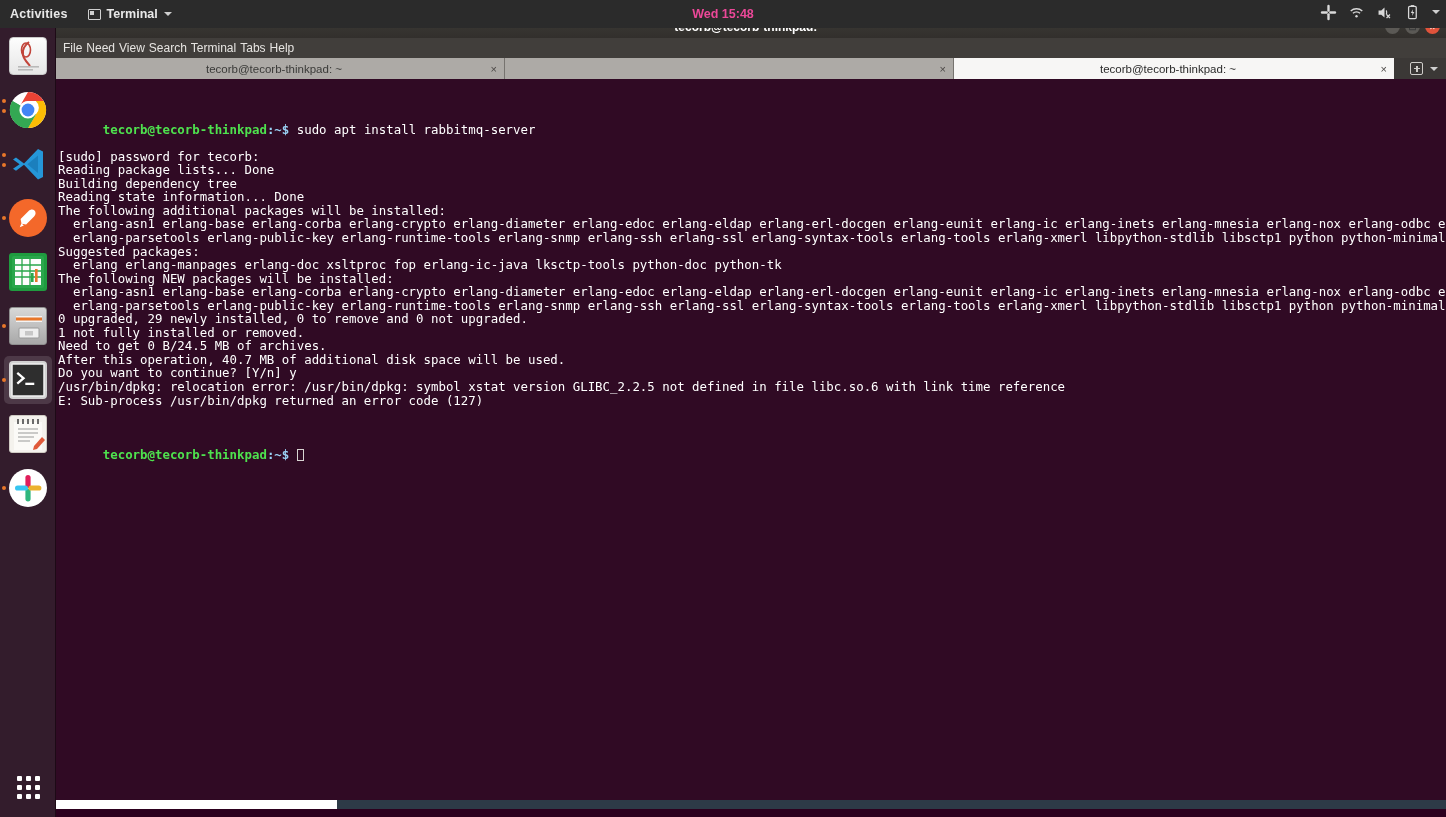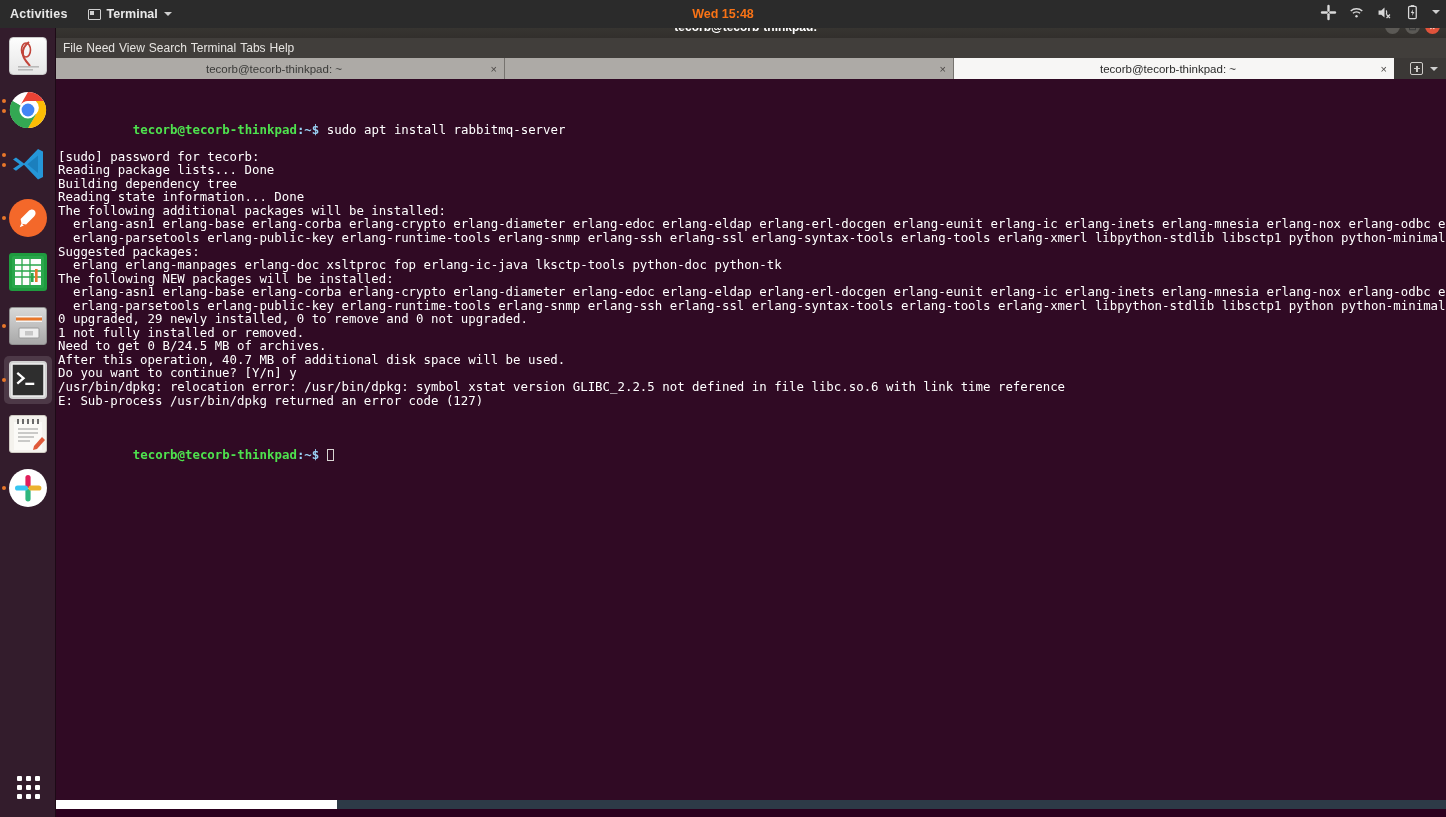--- a/index.html
+++ b/index.html
@@ -27,21 +27,21 @@
   .mini-window-icon:after{
     content:""; position:absolute; left:1px; top:1px; width:4px;height:4px;
     background:#cfcfcf;
   }
   .tri-down{
     width:0;height:0;border-left:4px solid transparent;border-right:4px solid transparent;
     border-top:4.5px solid #cfcfcf; display:inline-block;
   }
   #clock{
     position:absolute; left:0; right:0; margin:auto; width:130px;
-    text-align:center; font-size:12.5px; font-weight:bold; color:#f97316;
+    text-align:center; font-size:12.5px; font-weight:bold; color:#ec4899;
   }
   #tray{
     position:absolute; right:6px; top:0; height:24px;
     display:flex; align-items:center; gap:11px;
   }
   .tray-ic{ width:17px; height:17px; position:relative; }
 
   
   #dock{
     position:absolute; left:0; top:24px; width:56px; height:793px;
@@ -127,21 +127,21 @@
     position:absolute; left:0; top:63px; width:1390px; height:730px;
     background:#300a24;
     font-family:"DejaVu Sans Mono", monospace;
     font-size:12.4px; line-height:13.55px;
     color:#ffffff;
     padding:3px 0 0 2px;
     white-space:pre;
     overflow:hidden;
   }
   #term .line{ height:13.55px; white-space:pre; }
-  .c-green{ color:#4ee24e; font-weight:bold;margin-left:30px; }
+  .c-green{ color:#4ee24e; font-weight:bold; }
   .c-blue{ color:#9ad2f5; font-weight:bold;}
   .c-white{ color:#ffffff; }
   .cursor{
     display:inline-block; width:7.3px; height:12px;
     border:1px solid #d8d4d2; vertical-align:-2px;
   }
   #hscroll{
     position:absolute; left:0; bottom:0; width:1390px; height:9px;
     background:#2d3a47;
   }

